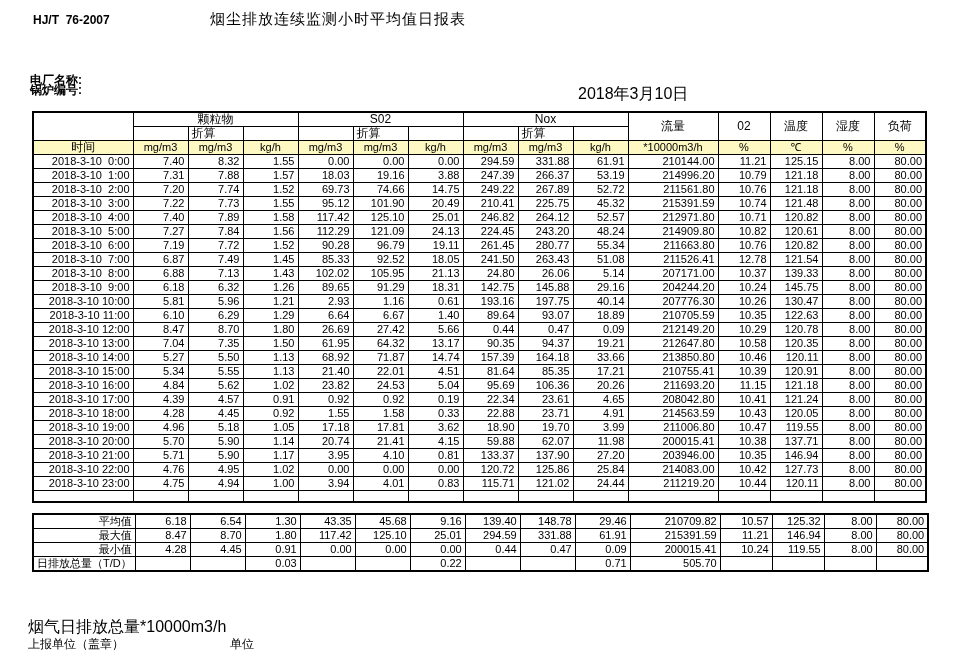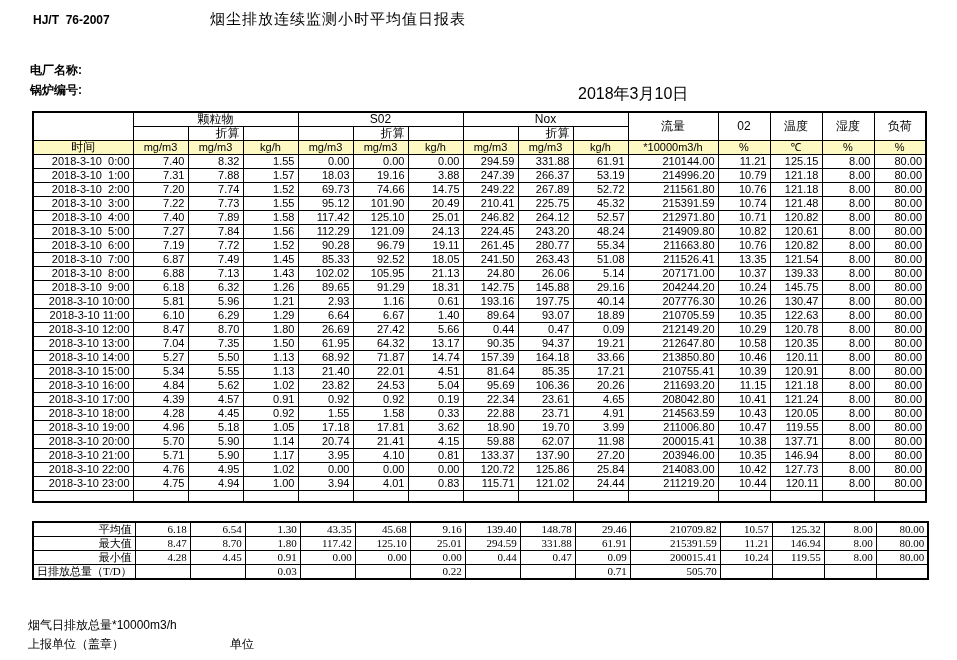--- a/index.html
+++ b/index.html
@@ -4,42 +4,42 @@
 <style>
   html,body { margin:0; padding:0; }
   body {
     width:957px; height:660px; position:relative;
     background:#ffffff; color:#000;
     font-family:"Liberation Sans", sans-serif;
   }
   .abs { position:absolute; }
   .std-no { left:33px; top:7px; font-size:12px; font-weight:bold; white-space:pre;margin-top:6px; }
   .title { left:0; top:10px; width:676px; text-align:center; font-size:15px; font-weight:normal; letter-spacing:1px; }
-  .plant { left:30px; top:62px; font-size:12px; font-weight:bold; }
+  .plant { left:30px; top:72px; font-size:12px; font-weight:bold; }
   .boiler { left:30px; top:82px; font-size:12px; font-weight:bold; }
   .date { left:578px; top:84px; font-size:16px; }
   .tables { left:32px; top:111px; }
   table { border-collapse:collapse; table-layout:fixed; border:2px solid #000; }
-  #summary-table { margin-top:18px;font-family:Liberation Serif, serif; }
+  #summary-table { margin-top:10px; }
   td, th {
     border:1px solid #000;
     font-size:11px; font-weight:normal;
     height:13px; line-height:13px;
     padding:0 3px; overflow:hidden; white-space:nowrap;
   }
   thead tr.grp td, thead tr.grp th { height:13px; font-size:12px; text-align:center; }
-  thead tr.conv td { height:13px; font-size:12px; text-align:right; }
+  thead tr.conv td { height:13px; font-size:12px; text-align:left; }
   tr.units td { background:#fef9c3; text-align:center; font-size:11px; }
   tr.units td.time-h { font-size:12px; }
   td.num { text-align:right; }
   td.time { text-align:right; white-space:pre; }
   td.slabel { text-align:right; }
   #summary-table tr:last-child td.slabel { text-align:right; }
   tr.blank td { height:10px; line-height:10px; }
-  .foot1 { left:28px; top:617px; font-size:12px; }
+  .foot1 { left:28px; top:617px; font-size:16px; }
   .foot2 { left:28px; top:636px; font-size:12px; }
   .foot3 { left:230px; top:636px; font-size:12px; }
 </style>
 </head>
 <body>
 
 <div class="abs std-no">HJ/T  76-2007</div>
 <div class="abs title">烟尘排放连续监测小时平均值日报表</div>
 <div class="abs plant">电厂名称:</div>
 <div class="abs boiler">锅炉编号:</div>
@@ -230,21 +230,21 @@
           <td class="num">6.87</td>
           <td class="num">7.49</td>
           <td class="num">1.45</td>
           <td class="num">85.33</td>
           <td class="num">92.52</td>
           <td class="num">18.05</td>
           <td class="num">241.50</td>
           <td class="num">263.43</td>
           <td class="num">51.08</td>
           <td class="num">211526.41</td>
-          <td class="num">13.35</td>
+          <td class="num">12.78</td>
           <td class="num">121.54</td>
           <td class="num">8.00</td>
           <td class="num">80.00</td>
         </tr>
         <tr>
           <td class="time">2018-3-10  8:00</td>
           <td class="num">6.88</td>
           <td class="num">7.13</td>
           <td class="num">1.43</td>
           <td class="num">102.02</td>

